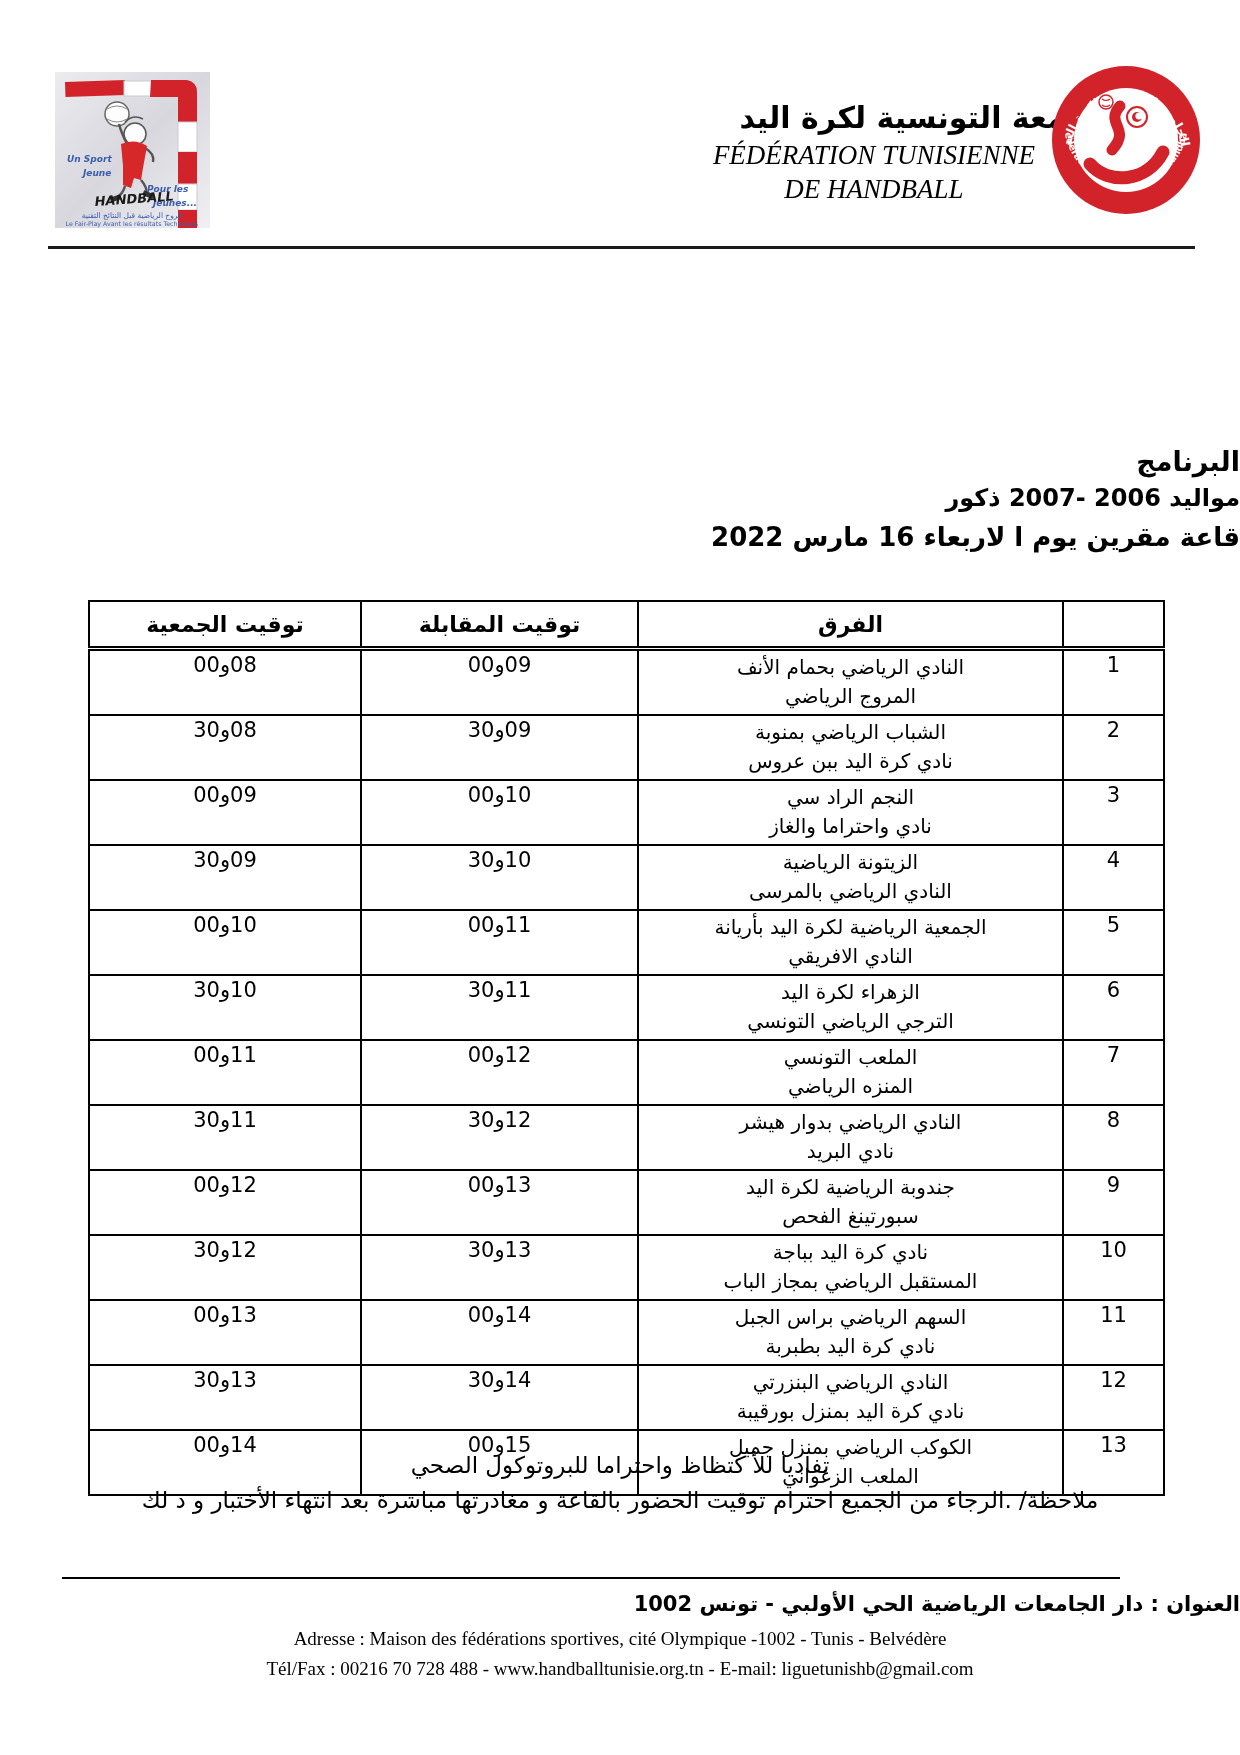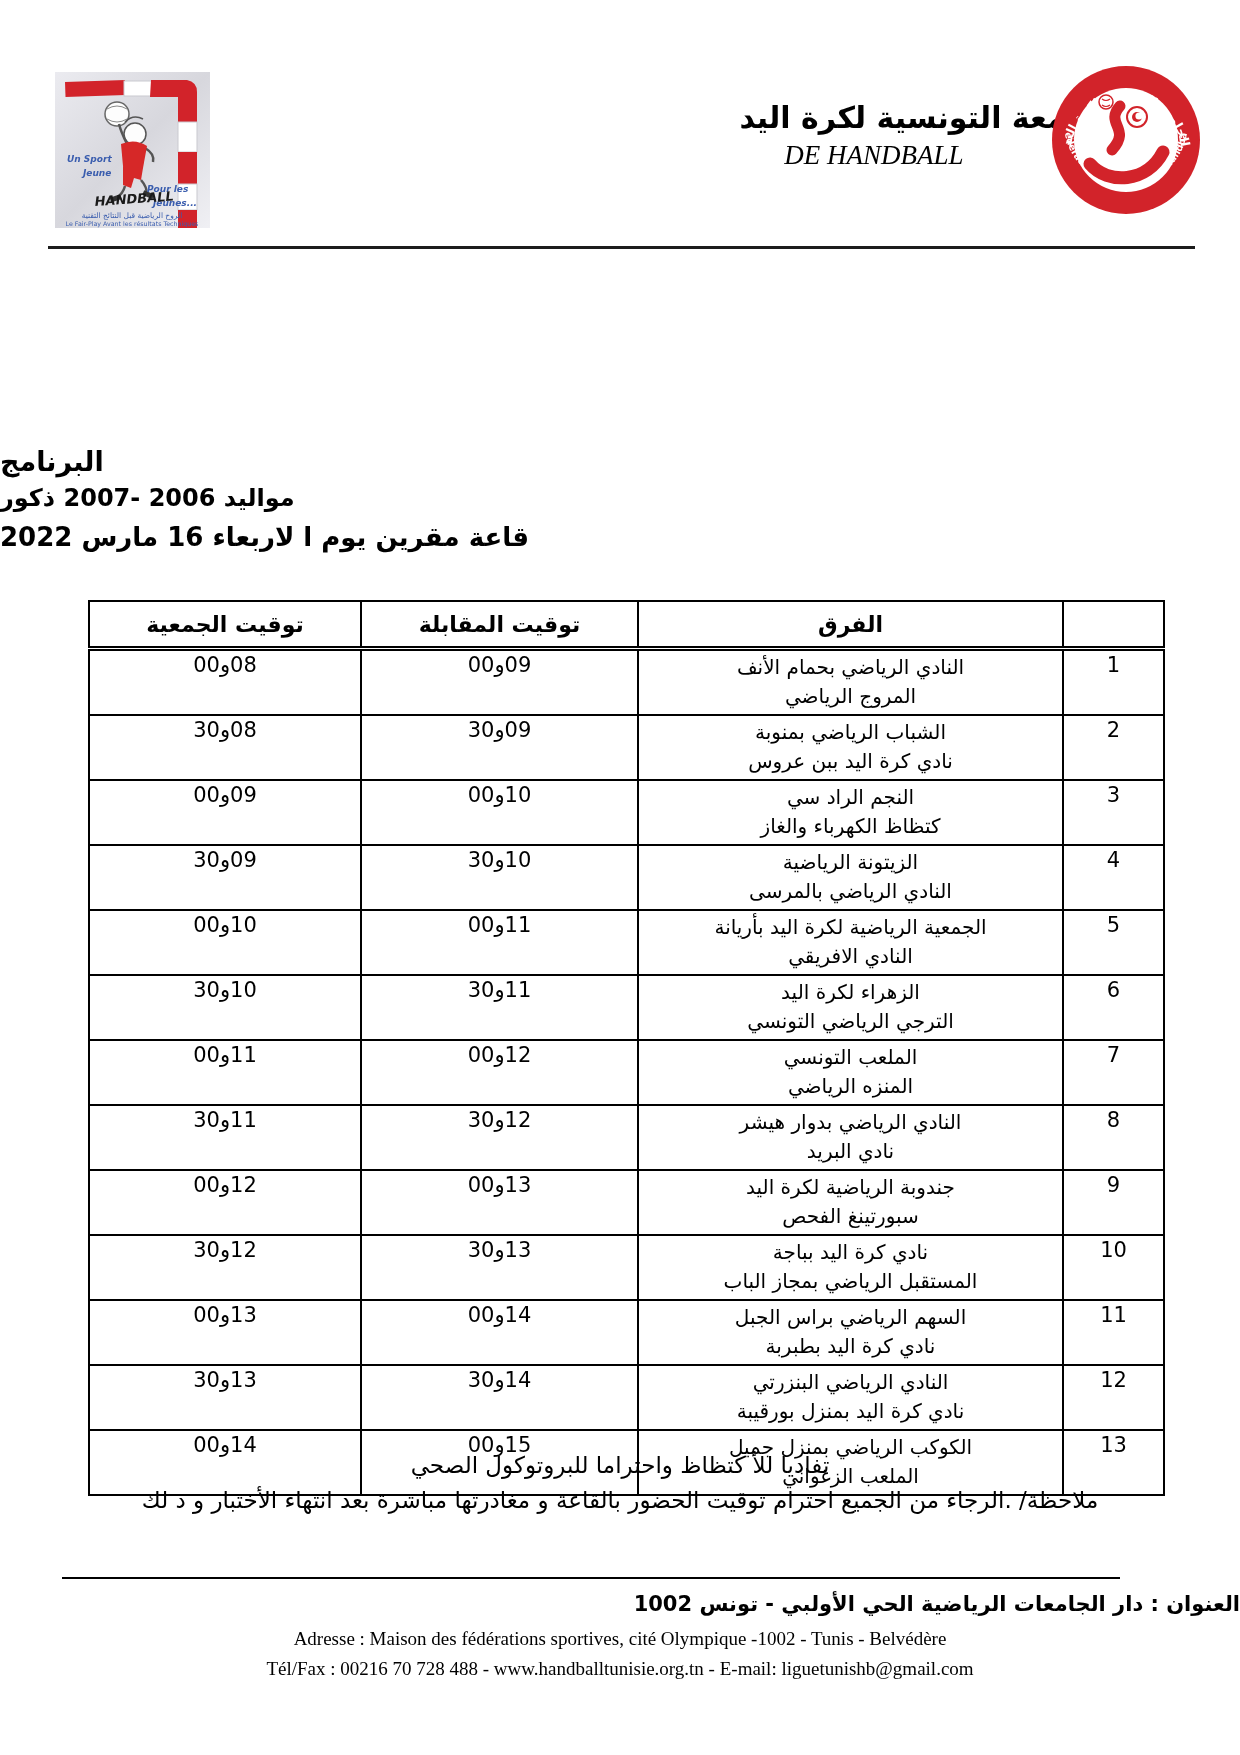--- a/index.html
+++ b/index.html
@@ -13,21 +13,21 @@
   .left-org-fr{margin-top:32px;font-family:"Liberation Serif",serif;font-style:italic;
                font-size:27px;white-space:nowrap;}
   .right-org{position:absolute;left:628px;top:98px;width:492px;text-align:center;}
   .right-org-ar{font-size:30px;font-weight:bold;line-height:40px;white-space:nowrap;text-align:right;}
   .right-org-fr{font-family:"Liberation Serif",serif;font-style:italic;font-size:27px;
                 line-height:34px;white-space:nowrap;}
   .logo-right{position:absolute;left:1050px;top:64px;width:152px;height:152px;}
   .hdr-rule{position:absolute;left:48px;top:246px;width:1147px;height:3px;background:#1c1c1c;}
 
   
-  .title{position:absolute;left:0;top:444px;width:100%;text-align:left;}
+  .title{position:absolute;left:0;top:444px;width:100%;text-align:right;}
   .title-1{font-size:27px;font-weight:bold;line-height:36px;}
   .title-2{font-size:24px;font-weight:bold;line-height:37px;}
   .title-3{font-size:26px;font-weight:bold;line-height:40px;}
 
   
   table.sched{position:absolute;left:88px;top:600px;width:1075px;border-collapse:collapse;
               table-layout:fixed;}
   table.sched td,table.sched th{border:2px solid #000;}
   table.sched th{height:40px;font-size:22px;font-weight:bold;text-align:center;
                  vertical-align:middle;border-bottom:5px double #000;padding:2px;}
@@ -94,20 +94,21 @@
       <text x="98" y="134" font-size="9" font-style="italic" font-weight="bold" fill="#3a5dae">Jeunes...</text>
       <text x="40" y="134" font-size="13" font-style="italic" font-weight="bold" fill="#1a1a1a" transform="rotate(-4 40 134)">HANDBALL</text>
       <text x="77" y="146" font-size="7.5" fill="#3a5dae" text-anchor="middle" direction="rtl">الروح الرياضية قبل النتائج التقنية</text>
       <text x="77" y="154" font-size="6.3" fill="#3a5dae" text-anchor="middle">Le Fair-Play Avant les résultats Techniques</text>
     </svg>
   </div>
 
 
   <div class="right-org">
     <div class="right-org-ar" dir="rtl">الجامعة التونسية لكرة اليد</div>
+    <div class="right-org-fr">FÉDÉRATION TUNISIENNE</div>
     <div class="right-org-fr">DE HANDBALL</div>
   </div>
 
   <div class="logo-right">
     <svg width="152" height="152" viewBox="0 0 152 152">
       <defs>
         <path id="arcTop" d="M 21,81 A 56,56 0 0 1 131,81"></path>
         <path id="arcBot" d="M 15,70 A 62,62 0 0 0 137,70"></path>
       </defs>
       <circle cx="76" cy="76" r="74" fill="#d2232a"></circle>
@@ -166,21 +167,21 @@
         <div class="team">الشباب الرياضي بمنوبة</div>
         <div class="team">نادي كرة اليد ببن عروس</div>
       </td>
       <td class="c-time">09و30</td>
       <td class="c-time">08و30</td>
     </tr>
     <tr>
       <td class="c-num">3</td>
       <td class="c-teams">
         <div class="team">النجم الراد سي</div>
-        <div class="team">كتظاظ الكهرباء والغاز</div>
+        <div class="team">نادي واحتراما والغاز</div>
       </td>
       <td class="c-time">10و00</td>
       <td class="c-time">09و00</td>
     </tr>
     <tr>
       <td class="c-num">4</td>
       <td class="c-teams">
         <div class="team">الزيتونة الرياضية</div>
         <div class="team">النادي الرياضي بالمرسى</div>
       </td>

